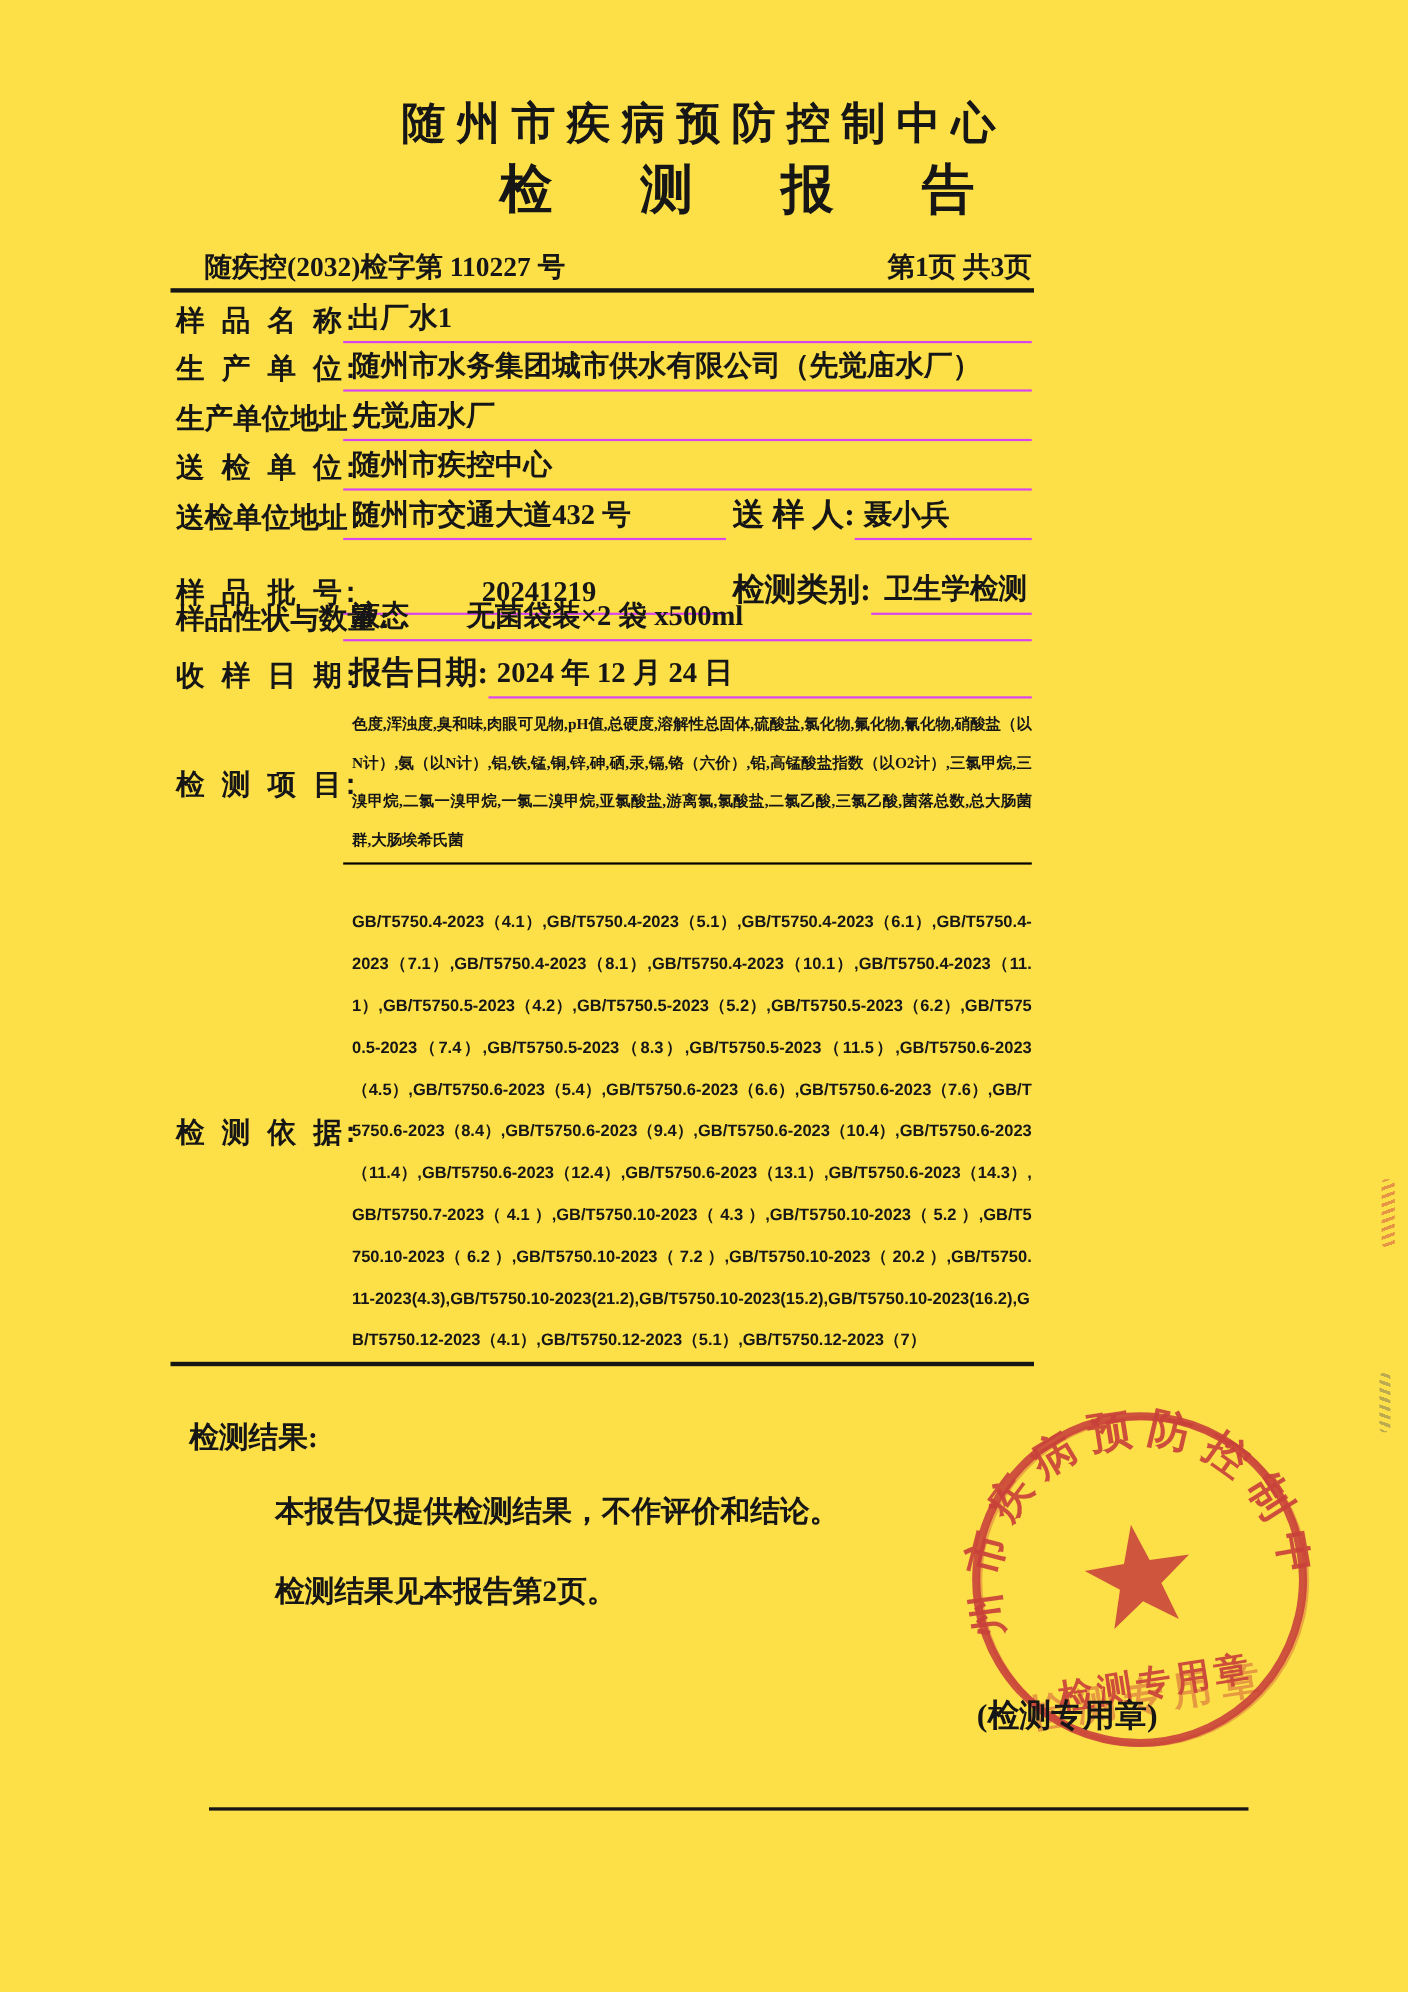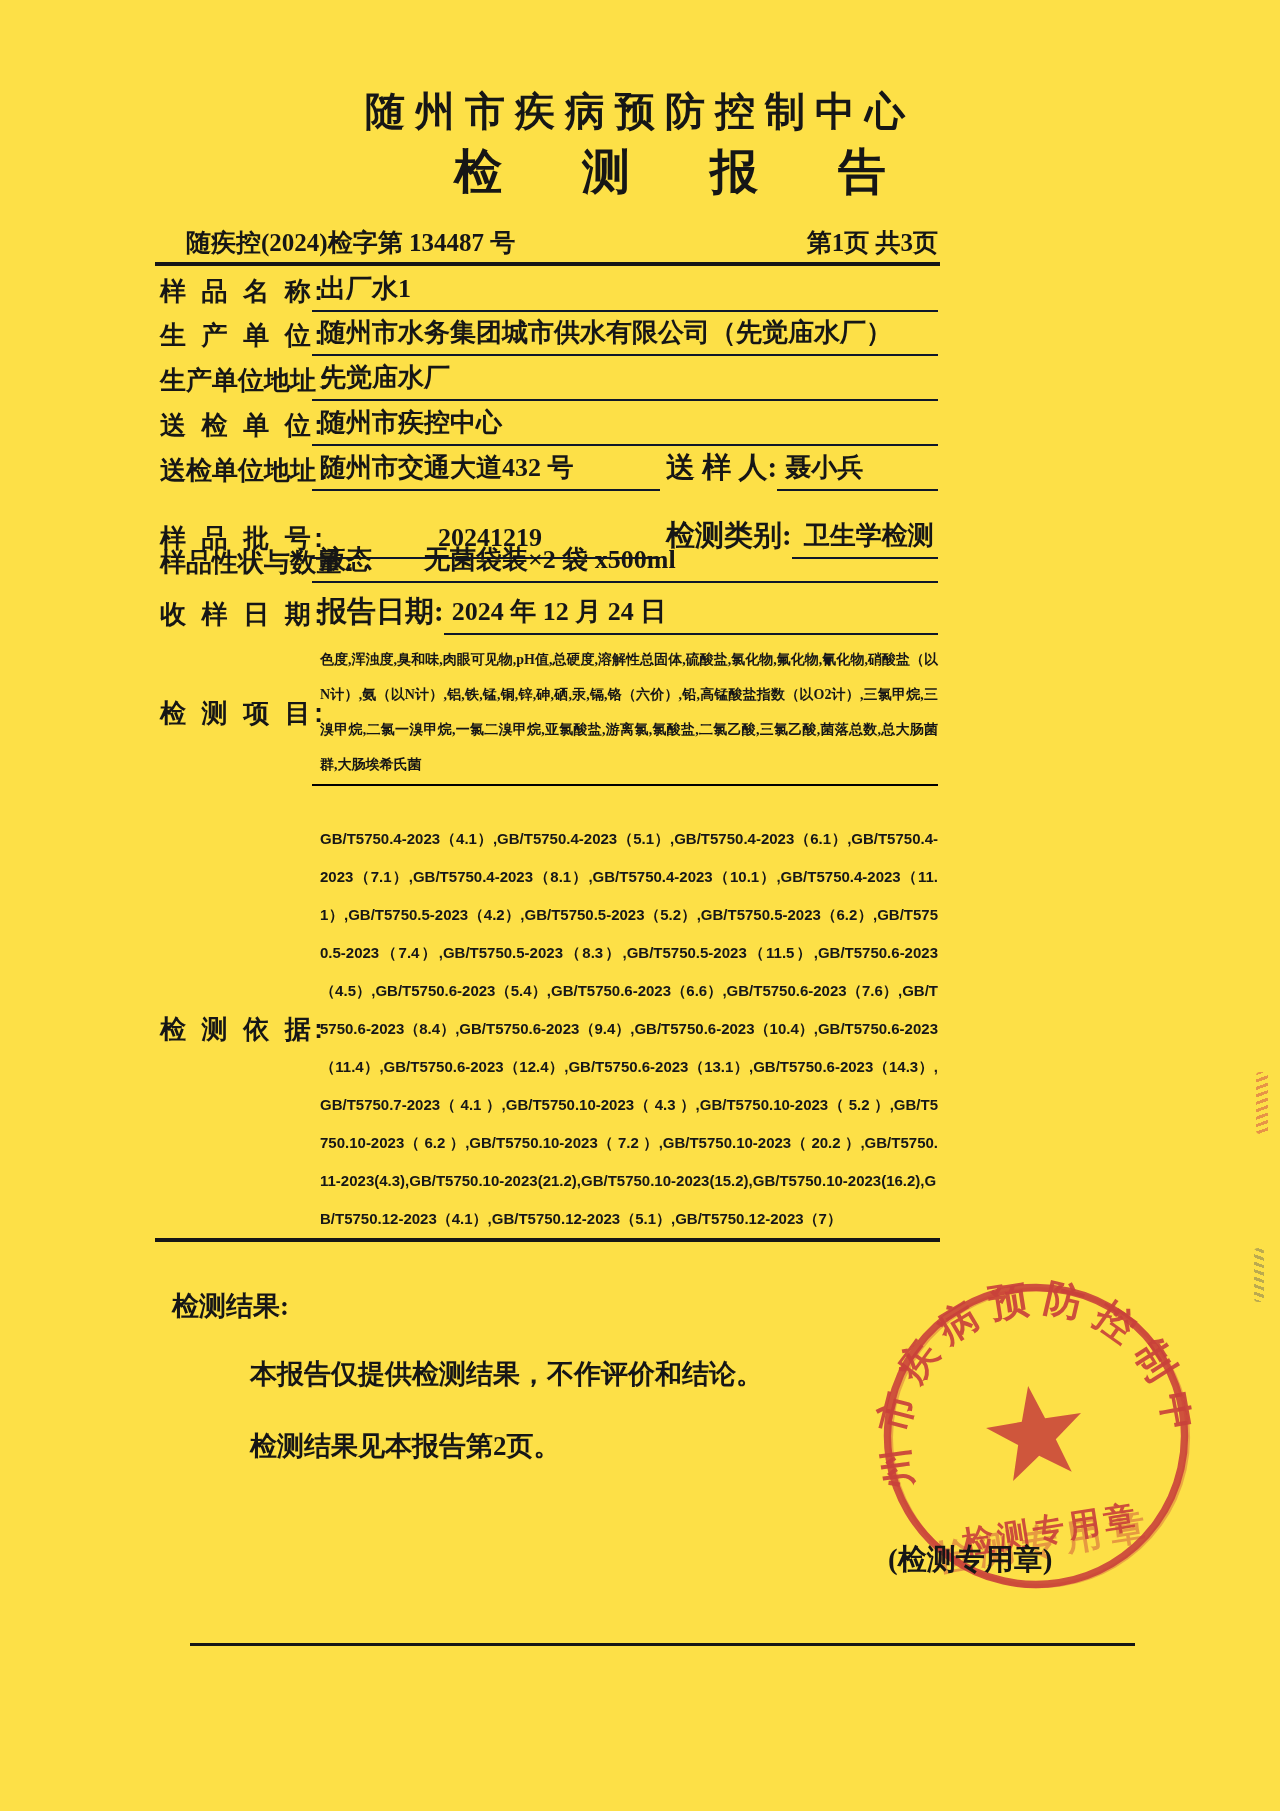--- a/index.html
+++ b/index.html
@@ -24,21 +24,21 @@
     position:absolute;top:226px;left:160px;width:778px;
     display:flex;justify-content:space-between;align-items:flex-end;
     font-size:25px;font-weight:700;
   }
   .doc-line .docno{padding-left:26px;}
   .head-rule{position:absolute;top:262px;left:155px;width:785px;height:4px;background:#161616;}
 
   .row{position:absolute;left:160px;width:778px;display:flex;align-items:flex-end;}
   .lbl{width:152px;flex:0 0 152px;font-size:26px;font-weight:600;padding-bottom:3px;white-space:nowrap;font-family:Liberation Mono, monospace;}
   .lbl2{flex:0 0 100px;font-size:29px;font-weight:600;padding-bottom:3px;padding-left:6px;white-space:nowrap;}
-  .val{flex:1;border-bottom:2px solid #0f172a;font-size:26px;font-weight:600;padding:0 0 4px 8px;white-space:pre-wrap;}
+  .val{flex:1;border-bottom:2px solid #d946ef;font-size:26px;font-weight:600;padding:0 0 4px 8px;white-space:pre-wrap;}
   .val.fixed1{flex:0 0 340px;}
   .row.block{align-items:stretch;}
   .row.block .lbl{display:flex;align-items:center;padding-bottom:0;}
   .block-val{
     flex:1;border-bottom:2px solid #000000;
     font-size:14px;font-weight:600;line-height:35px;
     text-align:justify;padding:2px 0 2px 8px;word-break:break-all;
   }
   .block-val.basis{
     font-family:"Liberation Sans","DejaVu Sans",sans-serif;
@@ -62,21 +62,21 @@
 </style>
 </head>
 <body>
 
 <div class="page">
 
   <div class="org-title">随州市疾病预防控制中心</div>
   <div class="report-title">检 测 报 告</div>
 
   <div class="doc-line">
-    <span class="docno">随疾控(2024)检字第 134487 号</span>
+    <span class="docno">随疾控(2032)检字第 110227 号</span>
     <span>第1页 共3页</span>
   </div>
   <div class="head-rule"></div>
 
   <div class="row" style="top:272px;height:40px;">
     <span class="lbl">样 品 名 称:</span>
     <span class="val">出厂水1</span>
   </div>
 
   <div class="row" style="top:316px;height:40px;">

